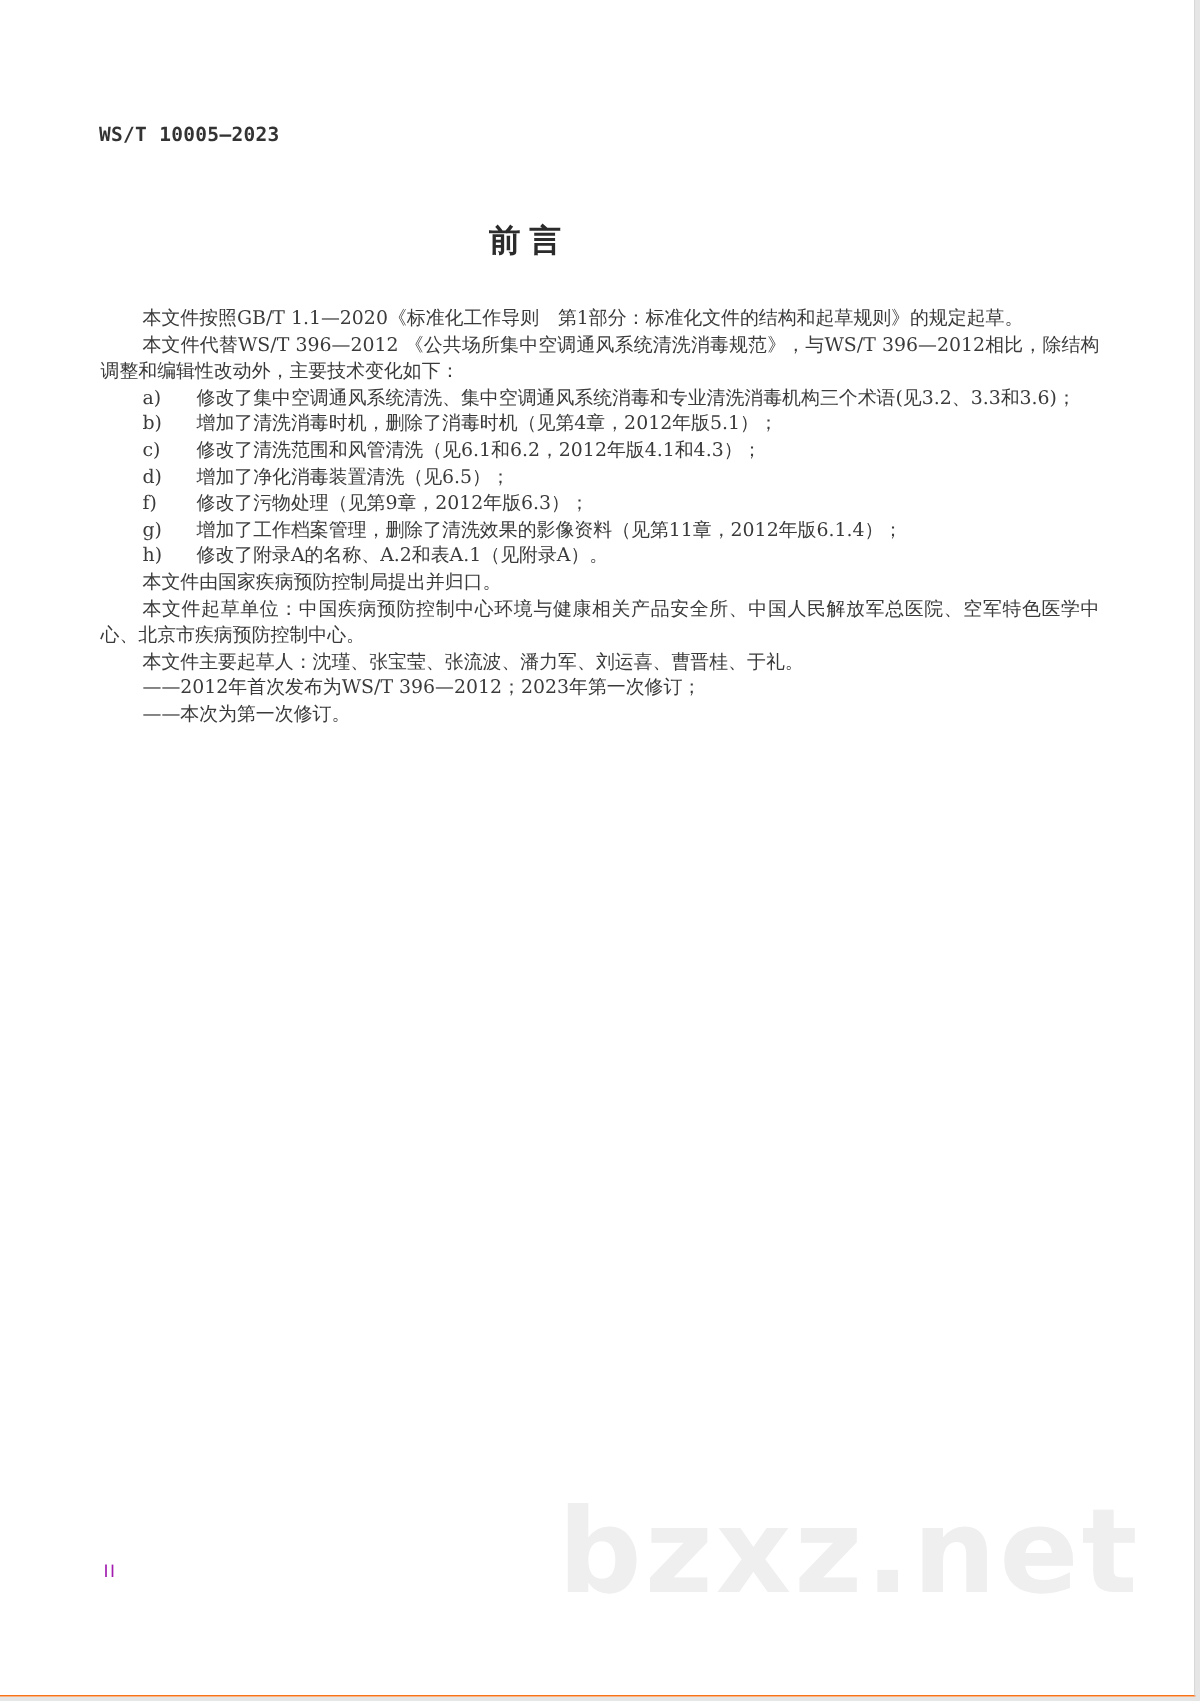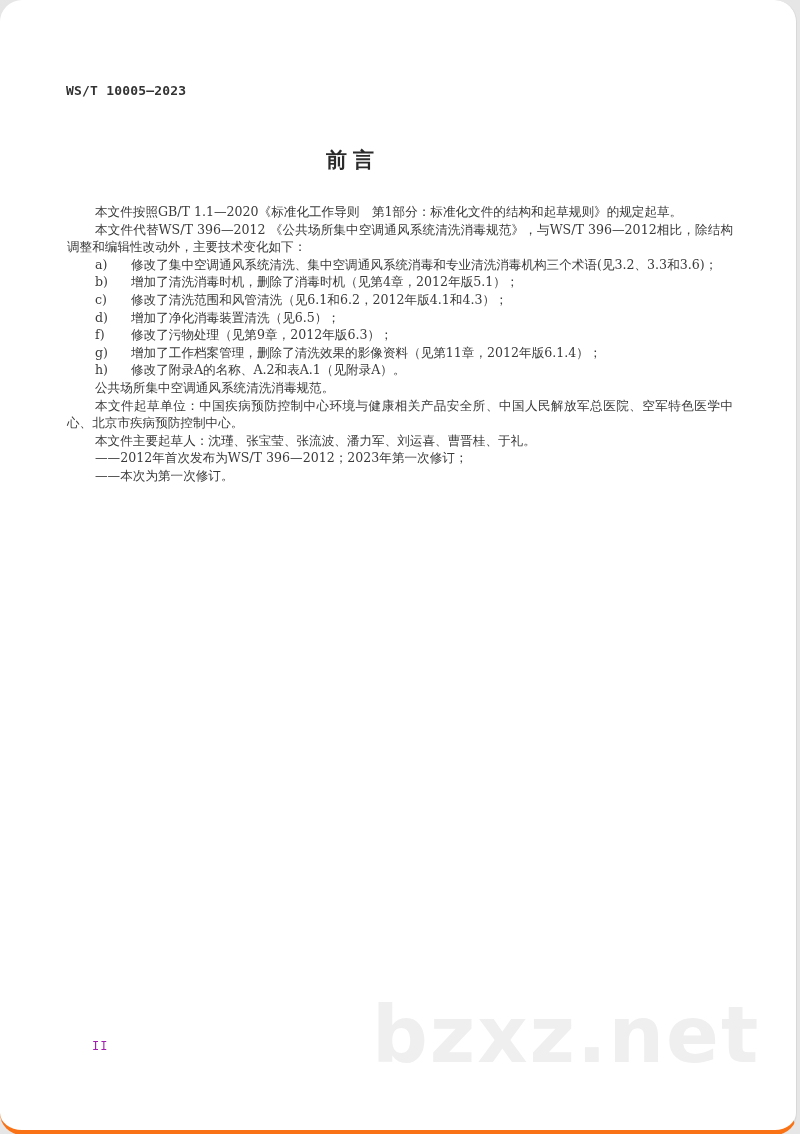--- a/index.html
+++ b/index.html
@@ -16,22 +16,21 @@
       color: #2a2a2a;
     }
     .page {
       position: absolute;
       left: 0;
       top: 0;
       width: 796px;
       height: 1130px;
       background: #ffffff;
       border-right: 1px solid #d8d8d8;
-      border-bottom: 5px solid #f97316;
-      border-radius: 22px;
+      border-bottom: 1px solid #f97316;
     }
     .doc-code {
       position: absolute;
       left: 66px;
       top: 83px;
       font-family: "DejaVu Sans Mono", "Liberation Mono", monospace;
       font-size: 13px;
       font-weight: bold;
       color: #333;
       letter-spacing: 0.2px;
@@ -70,23 +69,23 @@
       display: inline-block;
       width: 36px;
       text-indent: 0;
     }
     .dash-line {
       margin: 0;
       padding-left: 28px;
     }
     .folio {
       position: absolute;
-      left: 92px;
+      left: 69px;
       top: 1040px;
-      font-family: Liberation Mono, monospace;
+      font-family: Liberation Sans, sans-serif;
       font-size: 12px;
       color: #a21caf;
       letter-spacing: 1px;
     }
     .watermark {
       position: absolute;
       left: 372px;
       top: 990px;
       font-family: "DejaVu Sans", "Liberation Sans", sans-serif;
       font-weight: bold;
@@ -111,21 +110,21 @@
     <div>
       <p class="list-item"><span class="marker">a)</span><span>修改了集中空调通风系统清洗、集中空调通风系统消毒和专业清洗消毒机构三个术语(见3.2、3.3和3.6)；</span></p>
       <p class="list-item"><span class="marker">b)</span><span>增加了清洗消毒时机，删除了消毒时机（见第4章，2012年版5.1）；</span></p>
       <p class="list-item"><span class="marker">c)</span><span>修改了清洗范围和风管清洗（见6.1和6.2，2012年版4.1和4.3）；</span></p>
       <p class="list-item"><span class="marker">d)</span><span>增加了净化消毒装置清洗（见6.5）；</span></p>
       <p class="list-item"><span class="marker">f)</span><span>修改了污物处理（见第9章，2012年版6.3）；</span></p>
       <p class="list-item"><span class="marker">g)</span><span>增加了工作档案管理，删除了清洗效果的影像资料（见第11章，2012年版6.1.4）；</span></p>
       <p class="list-item"><span class="marker">h)</span><span>修改了附录A的名称、A.2和表A.1（见附录A）。</span></p>
     </div>
 
-    <p class="para">公共场所集中空调通风系统清洗消毒规范。</p>
+    <p class="para">本文件由国家疾病预防控制局提出并归口。</p>
     <p class="para">本文件起草单位：中国疾病预防控制中心环境与健康相关产品安全所、中国人民解放军总医院、空军特色医学中心、北京市疾病预防控制中心。</p>
     <p class="para">本文件主要起草人：沈瑾、张宝莹、张流波、潘力军、刘运喜、曹晋桂、于礼。</p>
     <p class="dash-line">——2012年首次发布为WS/T 396—2012；2023年第一次修订；</p>
     <p class="dash-line">——本次为第一次修订。</p>
   </div>
 
   <div class="watermark">bzxz.net</div>
 
   <div class="folio">II</div>
 </div>

